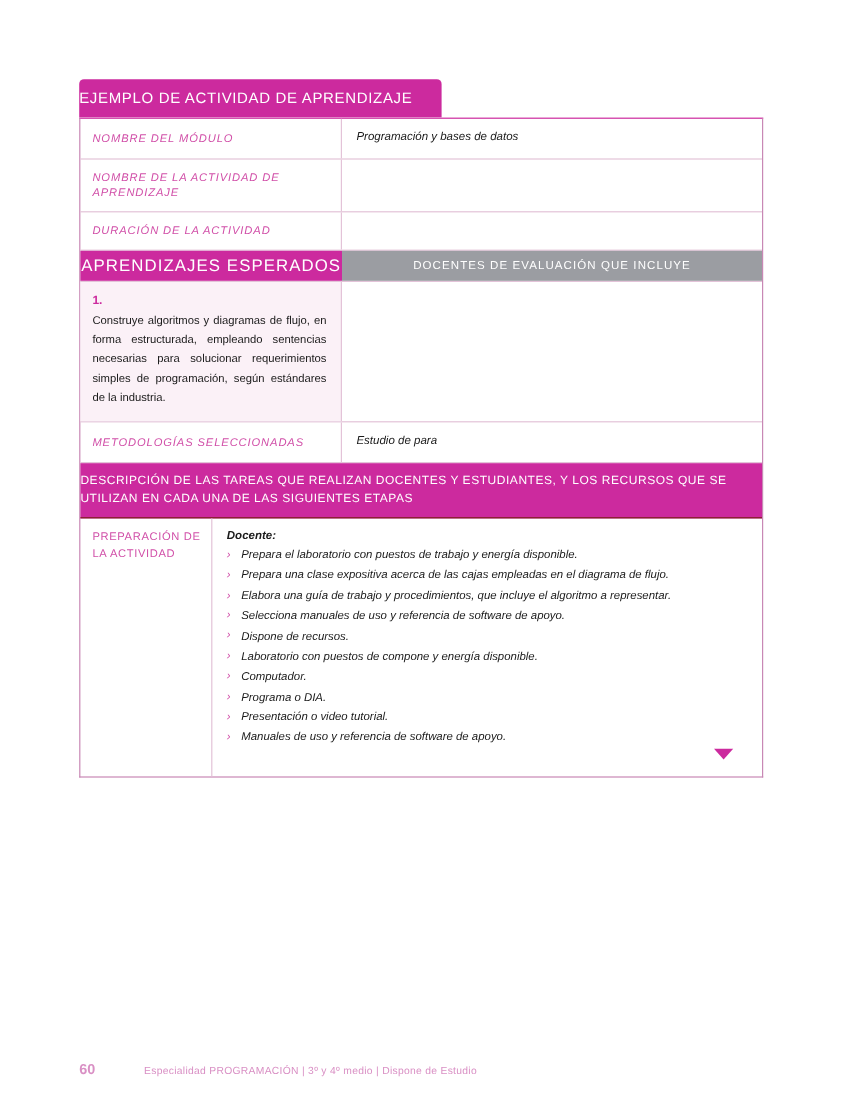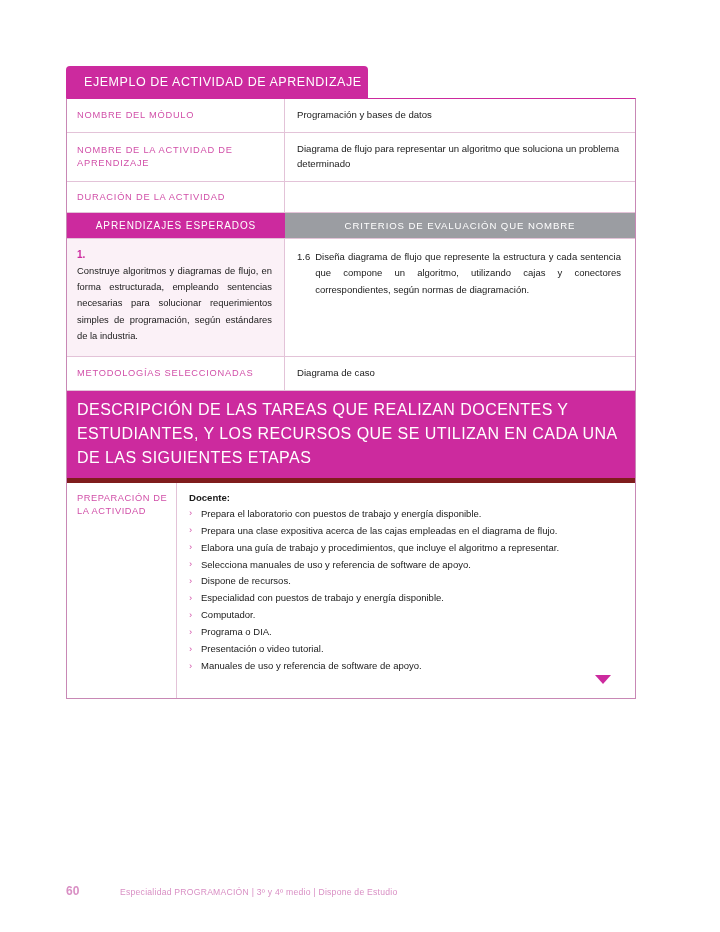--- a/index.html
+++ b/index.html
@@ -28,21 +28,20 @@
     position: absolute;
     left: 66px;
     top: 66px;
     width: 302px;
     height: 32px;
     background: #CC2A9E;
     border-radius: 4px 4px 0 0;
     display: flex;
     align-items: center;
     box-sizing: border-box;
-    padding-left: 18px;
   }
   .title-banner-text {
     color: #ffffff;
     font-size: 12.5px;
     letter-spacing: 0.55px;
     font-weight: 400;
     white-space: nowrap;
   }
 
   
@@ -54,20 +53,21 @@
     border: 1px solid #C888B5;
     border-top: 1.5px solid #CC2A9E;
     box-sizing: border-box;
     background: #ffffff;
   }
 
   .row {
     display: flex;
     align-items: stretch;
     border-bottom: 1px solid #E3C3D8;
+    font-style: italic;
   }
   .row:last-child { border-bottom: none; }
 
   .cell-label {
     width: 218px;
     flex: 0 0 218px;
     box-sizing: border-box;
     padding: 9px 10px 9px 10px;
     color: #D14FA8;
     font-size: 9.3px;
@@ -92,21 +92,21 @@
   
   .head-band {
     display: flex;
     border-bottom: 1px solid #E3C3D8;
   }
   .head-magenta {
     width: 218px;
     flex: 0 0 218px;
     background: #CC2A9E;
     color: #ffffff;
-    font-size: 10px;
+    font-size: 14px;
     letter-spacing: 0.9px;
     height: 25px;
     display: flex;
     align-items: center;
     justify-content: center;
     box-sizing: border-box;
   }
   .head-gray {
     flex: 1 1 auto;
     background: #9B9DA2;
@@ -164,25 +164,25 @@
   .criterion-body {
     flex: 1 1 auto;
     text-align: justify;
   }
 
   
   .desc-banner {
     background: #CC2A9E;
     color: #ffffff;
     box-sizing: border-box;
-    padding: 7px 12px 8px 10px;
-    font-size: 16px;
+    padding: 7px 12px 8px 0;
+    font-size: 10px;
     letter-spacing: 0.45px;
     line-height: 1.5;
-    border-bottom: 5px solid #7f1d1d;
+    border-bottom: 1px solid #7f1d1d;
   }
 
   
   .prep-row {
     display: flex;
     align-items: stretch;
   }
   .prep-left {
     width: 110px;
     flex: 0 0 110px;
@@ -191,20 +191,21 @@
     color: #D14FA8;
     font-size: 9.3px;
     letter-spacing: 0.55px;
     line-height: 1.45;
     border-right: 1px solid #E3C3D8;
   }
   .prep-right {
     flex: 1 1 auto;
     box-sizing: border-box;
     padding: 9px 14px 10px 12px;
+    font-style: italic;
   }
   .subhead {
     color: #1a1a1a;
     font-size: 9.6px;
     font-weight: bold;
     margin-bottom: 3px;
   }
   .subhead.spaced { margin-top: 13px; }
   ul.bullets {
     list-style: none;
@@ -274,71 +275,62 @@
 
     <div class="row">
       <div class="cell-label">NOMBRE DEL MÓDULO</div>
       <div class="cell-value">
         <span class="vtxt">Programación y bases de datos</span>
       </div>
     </div>
 
     <div class="row">
       <div class="cell-label">NOMBRE DE LA ACTIVIDAD DE APRENDIZAJE</div>
-      <div class="cell-value">
-        <span class="vtxt">Diagrama de flujo para representar un algoritmo que soluciona un problema determinado</span>
-      </div>
     </div>
 
     <div class="row">
       <div class="cell-label">DURACIÓN DE LA ACTIVIDAD</div>
     </div>
 
     <div class="head-band">
       <div class="head-magenta">APRENDIZAJES ESPERADOS</div>
-      <div class="head-gray">CRITERIOS DE EVALUACIÓN QUE NOMBRE</div>
+      <div class="head-gray">DOCENTES DE EVALUACIÓN QUE INCLUYE</div>
     </div>
 
     <div class="outcomes-row">
       <div class="outcomes-left">
         <div class="outcome-num">1.</div>
         <div class="outcome-text">Construye algoritmos y diagramas de flujo, en forma estructurada, empleando sentencias necesarias para solucionar requerimientos simples de programación, según estándares de la industria.</div>
       </div>
-      <div class="outcomes-right">
-        <div class="criterion">
-          <span class="criterion-num">1.6</span>
-          <span class="criterion-body">Diseña diagrama de flujo que represente la estructura y cada sentencia que compone un algoritmo, utilizando cajas y conectores correspondientes, según normas de diagramación.</span>
-        </div>
-      </div>
     </div>
 
     <div class="row">
       <div class="cell-label">METODOLOGÍAS SELECCIONADAS</div>
       <div class="cell-value">
-        <span class="vtxt">Diagrama de caso</span>
+        <span class="vtxt">Estudio de para</span>
       </div>
     </div>
 
     <div class="desc-banner">DESCRIPCIÓN DE LAS TAREAS QUE REALIZAN DOCENTES Y ESTUDIANTES, Y LOS RECURSOS QUE SE UTILIZAN EN CADA UNA DE LAS SIGUIENTES ETAPAS</div>
 
     <div class="prep-row">
       <div class="prep-left">PREPARACIÓN DE LA ACTIVIDAD</div>
       <div class="prep-right">
 
         <div class="subhead">Docente:</div>
         <ul class="bullets">
           <li><span class="chev">›</span><span>Prepara el laboratorio con puestos de trabajo y energía disponible.</span></li>
           <li><span class="chev">›</span><span>Prepara una clase expositiva acerca de las cajas empleadas en el diagrama de flujo.</span></li>
           <li><span class="chev">›</span><span>Elabora una guía de trabajo y procedimientos, que incluye el algoritmo a representar.</span></li>
           <li><span class="chev">›</span><span>Selecciona manuales de uso y referencia de software de apoyo.</span></li>
           <li><span class="chev">›</span><span>Dispone de recursos.</span></li>
         </ul>
 
         <ul class="bullets">
-          <li><span class="chev">›</span><span>Especialidad con puestos de trabajo y energía disponible.</span></li>
+          <li><span class="chev">›</span><span>Laboratorio con puestos de compone y energía disponible.</span></li>
           <li><span class="chev">›</span><span>Computador.</span></li>
           <li><span class="chev">›</span><span>Programa o DIA.</span></li>
           <li><span class="chev">›</span><span>Presentación o video tutorial.</span></li>
           <li><span class="chev">›</span><span>Manuales de uso y referencia de software de apoyo.</span></li>
         </ul>
 
         <div class="cont-wrap">
           <div class="cont-tri"></div>
         </div>
 

